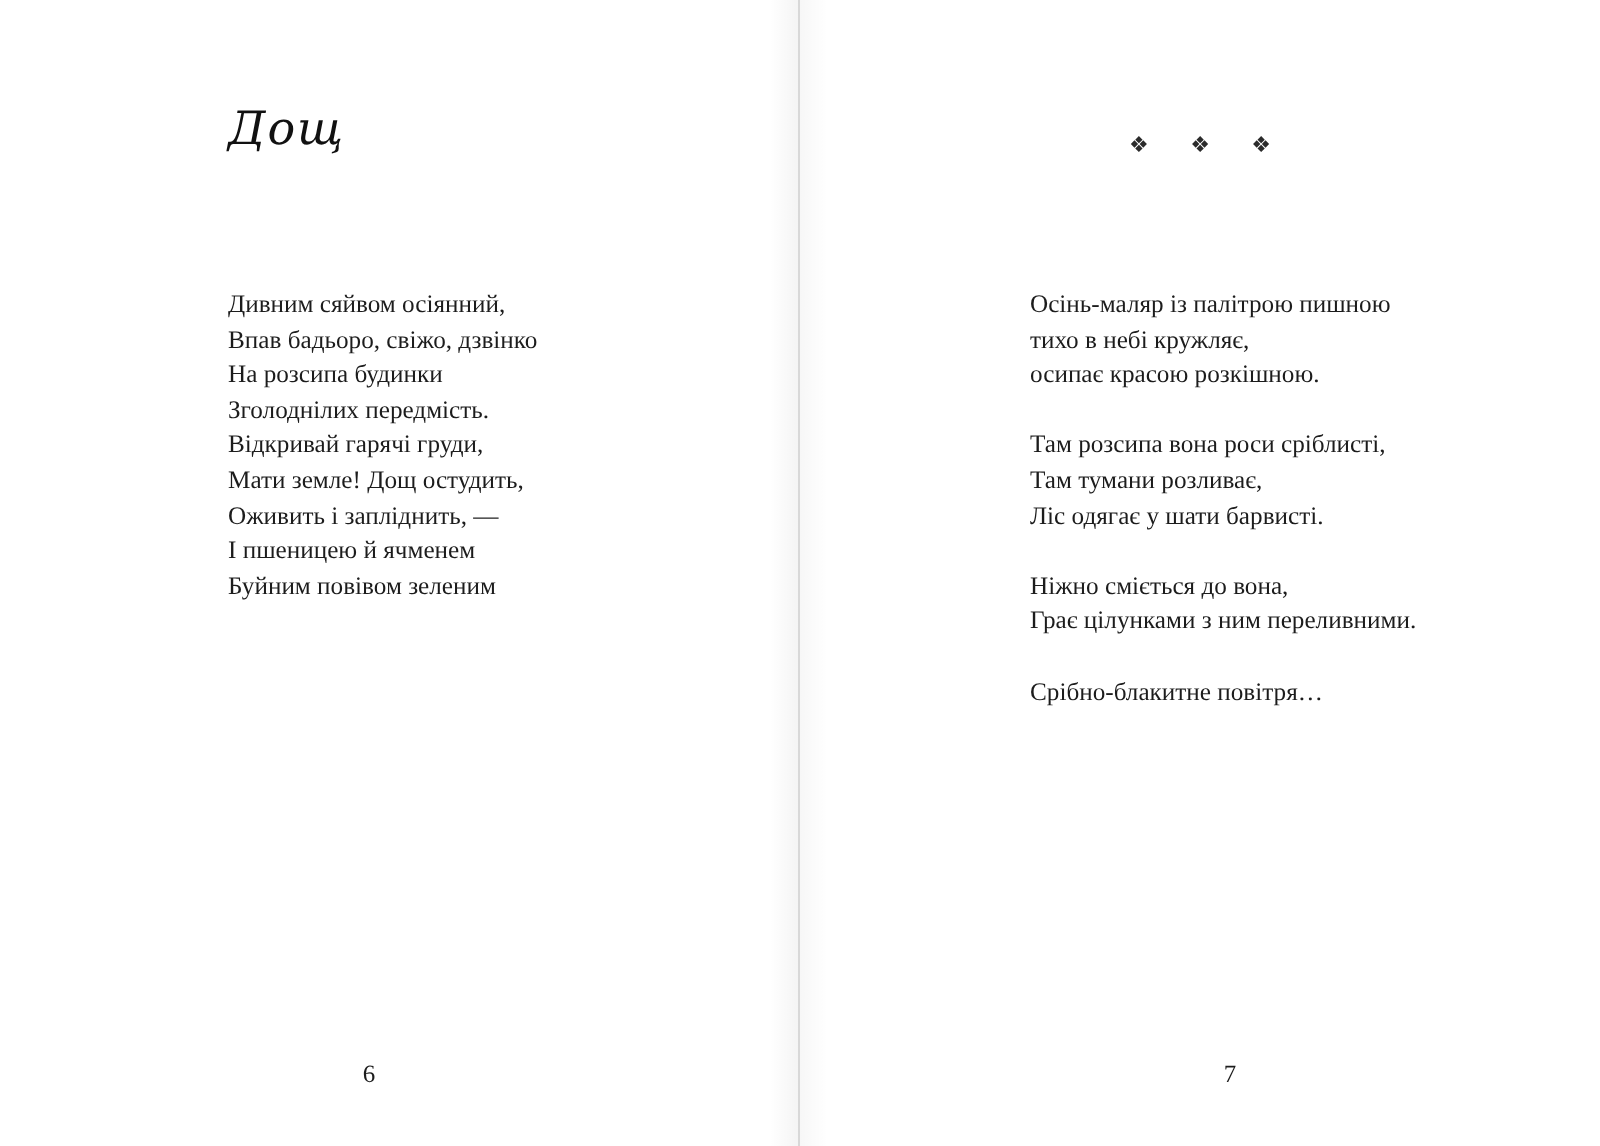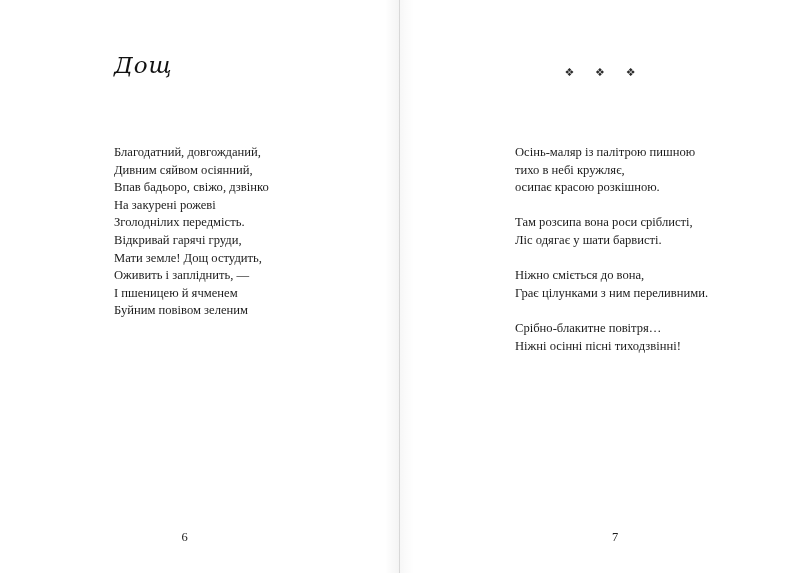--- a/index.html
+++ b/index.html
@@ -117,24 +117,23 @@
 <body>
 
 <div class="page">
   <div class="spread">
 
     <div class="leaf leaf-left">
       <div class="poem-title">Дощ</div>
 
       <div class="stanza-block block-left">
         <div class="stanza">
-          <div class="line">Благодатний, довгожданий,</div>
           <div class="line">Дивним сяйвом осіянний,</div>
           <div class="line">Впав бадьоро, свіжо, дзвінко</div>
-          <div class="line">На закурені рожеві</div>
+          <div class="line">На розсипа будинки</div>
           <div class="line">Зголоднілих передмість.</div>
           <div class="line">Відкривай гарячі груди,</div>
           <div class="line">Мати земле! Дощ остудить,</div>
           <div class="line">Оживить і запліднить, —</div>
           <div class="line">І пшеницею й ячменем</div>
           <div class="line">Буйним повівом зеленим</div>
         </div>
       </div>
 
       <div class="page-number page-number-left">6</div>
@@ -145,29 +144,29 @@
       <div class="ornament">❖ ❖ ❖</div>
 
       <div class="stanza-block block-right">
         <div class="stanza">
           <div class="line">Осінь-маляр із палітрою пишною</div>
           <div class="line">тихо в небі кружляє,</div>
           <div class="line">осипає красою розкішною.</div>
         </div>
         <div class="stanza">
           <div class="line">Там розсипа вона роси сріблисті,</div>
+          <div class="line">Там тумани розливає,</div>
           <div class="line">Ліс одягає у шати барвисті.</div>
         </div>
         <div class="stanza">
           <div class="line">Ніжно сміється до вона,</div>
           <div class="line">Грає цілунками з ним переливними.</div>
         </div>
         <div class="stanza">
           <div class="line">Срібно-блакитне повітря…</div>
-          <div class="line">Ніжні осінні пісні тиходзвінні!</div>
         </div>
       </div>
 
       <div class="page-number page-number-right">7</div>
       <div class="gutter-shadow-right"></div>
     </div>
 
   </div>
 </div>
 

